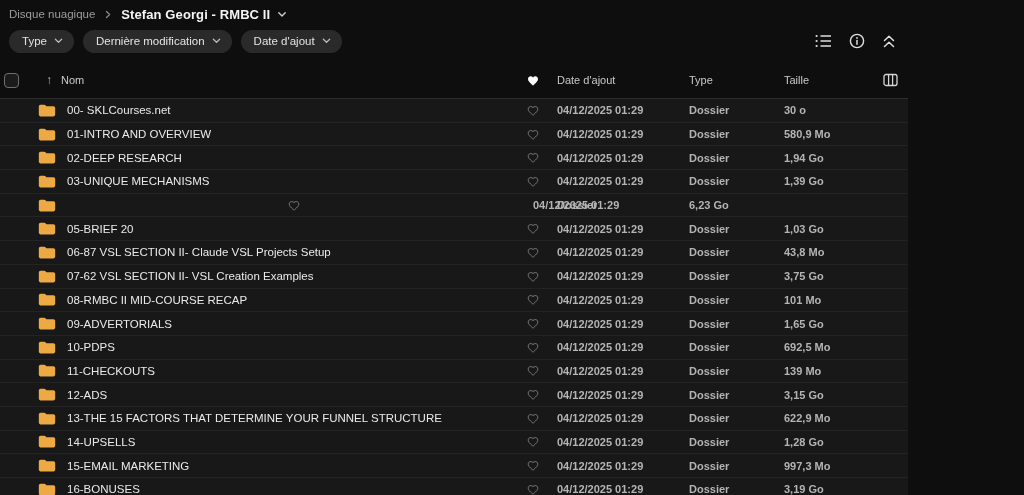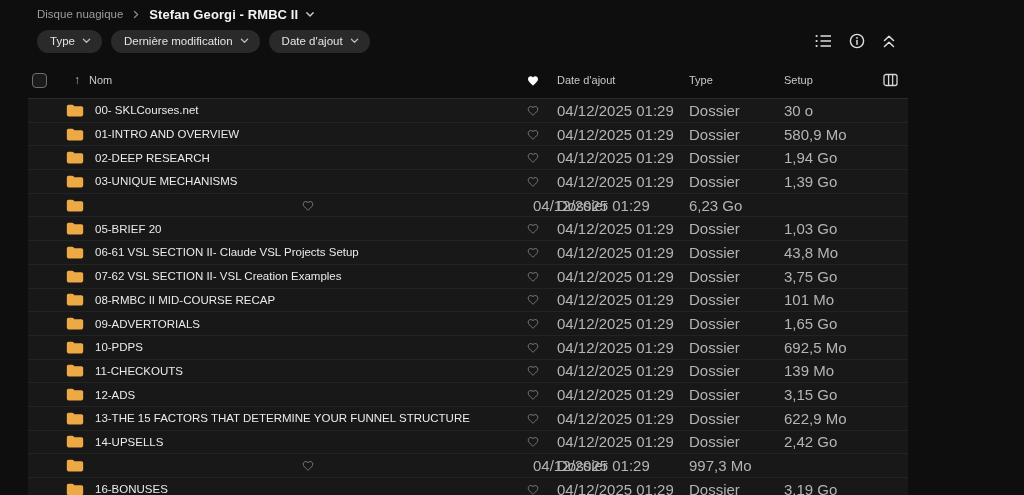--- a/index.html
+++ b/index.html
@@ -3,21 +3,21 @@
 <meta charset="utf-8">
 <style>
   * { margin:0; padding:0; box-sizing:border-box; }
   html,body { width:1024px; height:495px; overflow:hidden; }
   body {
     background:#0e0e0e;
     font-family:"Liberation Sans", sans-serif;
     color:#e6e6e6;
     -webkit-font-smoothing:antialiased;
   }
-  .app { width:908px; height:495px; overflow:hidden;padding-left:28px; }
+  .app { width:908px; height:495px; overflow:hidden; }
 
   
   .breadcrumb-bar {
     height:24px; display:flex; align-items:center;
     padding:4px 10px 0 9px; gap:9px;
   }
   .crumb-parent { color:#9d9d9d; font-size:11.5px; cursor:pointer; }
   .crumb-sep { display:flex; align-items:center; color:#8a8a8a; }
   .crumb-current { color:#f4f4f4; font-size:13px; font-weight:bold; letter-spacing:.1px; }
   .crumb-caret { display:flex; align-items:center; color:#cfcfcf; margin-left:-2px; cursor:pointer; }
@@ -64,21 +64,21 @@
     height:23.7px; background:#181818;
     border-bottom:1px solid #232323;
     cursor:pointer;
   }
   .cell-folder { display:flex; align-items:center; }
   .cell-name {
     font-size:11.5px; color:#eaeaea; white-space:nowrap;
     overflow:hidden; text-overflow:ellipsis; padding-right:10px;
   }
   .cell-heart { display:flex; justify-content:center; align-items:center; color:#8d8d8d; }
-  .cell-meta { font-size:15px; color:#b4b4b4; padding-left:12px; white-space:nowrap; }
+  .cell-meta { font-size:11px; color:#b4b4b4; padding-left:12px; white-space:nowrap;font-weight:bold; }
 </style>
 </head>
 <body>
 
 <div class="app">
 
   <div class="breadcrumb-bar">
     <span class="crumb-parent">Disque nuagique</span>
     <span class="crumb-sep">
       <svg width="8" height="9" viewBox="0 0 8 9" fill="none">
@@ -148,21 +148,21 @@
       <span class="sort-arrow">↑</span>
       <span>Nom</span>
     </div>
     <div class="head-heart">
       <svg width="12" height="11" viewBox="0 0 24 22" fill="#ffffff">
         <path d="M12 21.1 L10.55 19.8 C5.4 15.1 2 12 2 8.2 C2 5.1 4.42 2.7 7.5 2.7 C9.24 2.7 10.91 3.5 12 4.77 C13.09 3.5 14.76 2.7 16.5 2.7 C19.58 2.7 22 5.1 22 8.2 C22 12 18.6 15.1 13.45 19.82 L12 21.1 Z"></path>
       </svg>
     </div>
     <div class="head-cell">Date d'ajout</div>
     <div class="head-cell">Type</div>
-    <div class="head-cell">Setup</div>
+    <div class="head-cell">Taille</div>
     <div class="head-cols">
       <svg width="15" height="14" viewBox="0 0 15 14" fill="none">
         <rect x="1" y="1.5" width="13" height="11" rx="2" stroke="currentColor" stroke-width="1.3"></rect>
         <line x1="5.6" y1="1.5" x2="5.6" y2="12.5" stroke="currentColor" stroke-width="1.3"></line>
         <line x1="9.6" y1="1.5" x2="9.6" y2="12.5" stroke="currentColor" stroke-width="1.3"></line>
       </svg>
     </div>
   </div>
 
   <div class="rows">
@@ -279,21 +279,21 @@
       <div></div>
     </div>
 
     <div class="row grid-row">
       <div></div>
       <div class="cell-folder">
         <svg width="18" height="15" viewBox="0 0 22 18">
           <path fill="#edaa44" d="M1 4.2 C1 3 2 2 3.2 2 H7.6 C8.2 2 8.75 2.24 9.15 2.66 L10.3 3.85 H18.8 C20 3.85 21 4.85 21 6.05 V14 C21 15.2 20 16.2 18.8 16.2 H3.2 C2 16.2 1 15.2 1 14 Z"></path>
         </svg>
       </div>
-      <div class="cell-name">06-61 VSL SECTION II- Claude VSL Projects Setup</div>
+      <div class="cell-name">06-87 VSL SECTION II- Claude VSL Projects Setup</div>
       <div class="cell-heart">
         <svg width="12" height="11" viewBox="0 0 24 22" fill="none">
           <path d="M12 20.5 L10.55 19.2 C5.4 14.5 2.4 11.7 2.4 8.2 C2.4 5.3 4.62 3.1 7.5 3.1 C9.24 3.1 10.91 3.9 12 5.17 C13.09 3.9 14.76 3.1 16.5 3.1 C19.38 3.1 21.6 5.3 21.6 8.2 C21.6 11.7 18.6 14.5 13.45 19.22 L12 20.5 Z" stroke="currentColor" stroke-width="1.6"></path>
         </svg>
       </div>
       <div class="cell-meta">04/12/2025 01:29</div>
       <div class="cell-meta">Dossier</div>
       <div class="cell-meta">43,8 Mo</div>
       <div></div>
     </div>
@@ -439,31 +439,32 @@
         </svg>
       </div>
       <div class="cell-name">14-UPSELLS</div>
       <div class="cell-heart">
         <svg width="12" height="11" viewBox="0 0 24 22" fill="none">
           <path d="M12 20.5 L10.55 19.2 C5.4 14.5 2.4 11.7 2.4 8.2 C2.4 5.3 4.62 3.1 7.5 3.1 C9.24 3.1 10.91 3.9 12 5.17 C13.09 3.9 14.76 3.1 16.5 3.1 C19.38 3.1 21.6 5.3 21.6 8.2 C21.6 11.7 18.6 14.5 13.45 19.22 L12 20.5 Z" stroke="currentColor" stroke-width="1.6"></path>
         </svg>
       </div>
       <div class="cell-meta">04/12/2025 01:29</div>
       <div class="cell-meta">Dossier</div>
-      <div class="cell-meta">2,42 Go</div>
-      <div></div>
-    </div>
-
-    <div class="row grid-row">
-      <div></div>
-      <div class="cell-folder">
-        <svg width="18" height="15" viewBox="0 0 22 18">
-          <path fill="#edaa44" d="M1 4.2 C1 3 2 2 3.2 2 H7.6 C8.2 2 8.75 2.24 9.15 2.66 L10.3 3.85 H18.8 C20 3.85 21 4.85 21 6.05 V14 C21 15.2 20 16.2 18.8 16.2 H3.2 C2 16.2 1 15.2 1 14 Z"></path>
-        </svg>
-      </div>
+      <div class="cell-meta">1,28 Go</div>
+      <div></div>
+    </div>
+
+    <div class="row grid-row">
+      <div></div>
+      <div class="cell-folder">
+        <svg width="18" height="15" viewBox="0 0 22 18">
+          <path fill="#edaa44" d="M1 4.2 C1 3 2 2 3.2 2 H7.6 C8.2 2 8.75 2.24 9.15 2.66 L10.3 3.85 H18.8 C20 3.85 21 4.85 21 6.05 V14 C21 15.2 20 16.2 18.8 16.2 H3.2 C2 16.2 1 15.2 1 14 Z"></path>
+        </svg>
+      </div>
+      <div class="cell-name">15-EMAIL MARKETING</div>
       <div class="cell-heart">
         <svg width="12" height="11" viewBox="0 0 24 22" fill="none">
           <path d="M12 20.5 L10.55 19.2 C5.4 14.5 2.4 11.7 2.4 8.2 C2.4 5.3 4.62 3.1 7.5 3.1 C9.24 3.1 10.91 3.9 12 5.17 C13.09 3.9 14.76 3.1 16.5 3.1 C19.38 3.1 21.6 5.3 21.6 8.2 C21.6 11.7 18.6 14.5 13.45 19.22 L12 20.5 Z" stroke="currentColor" stroke-width="1.6"></path>
         </svg>
       </div>
       <div class="cell-meta">04/12/2025 01:29</div>
       <div class="cell-meta">Dossier</div>
       <div class="cell-meta">997,3 Mo</div>
       <div></div>
     </div>

